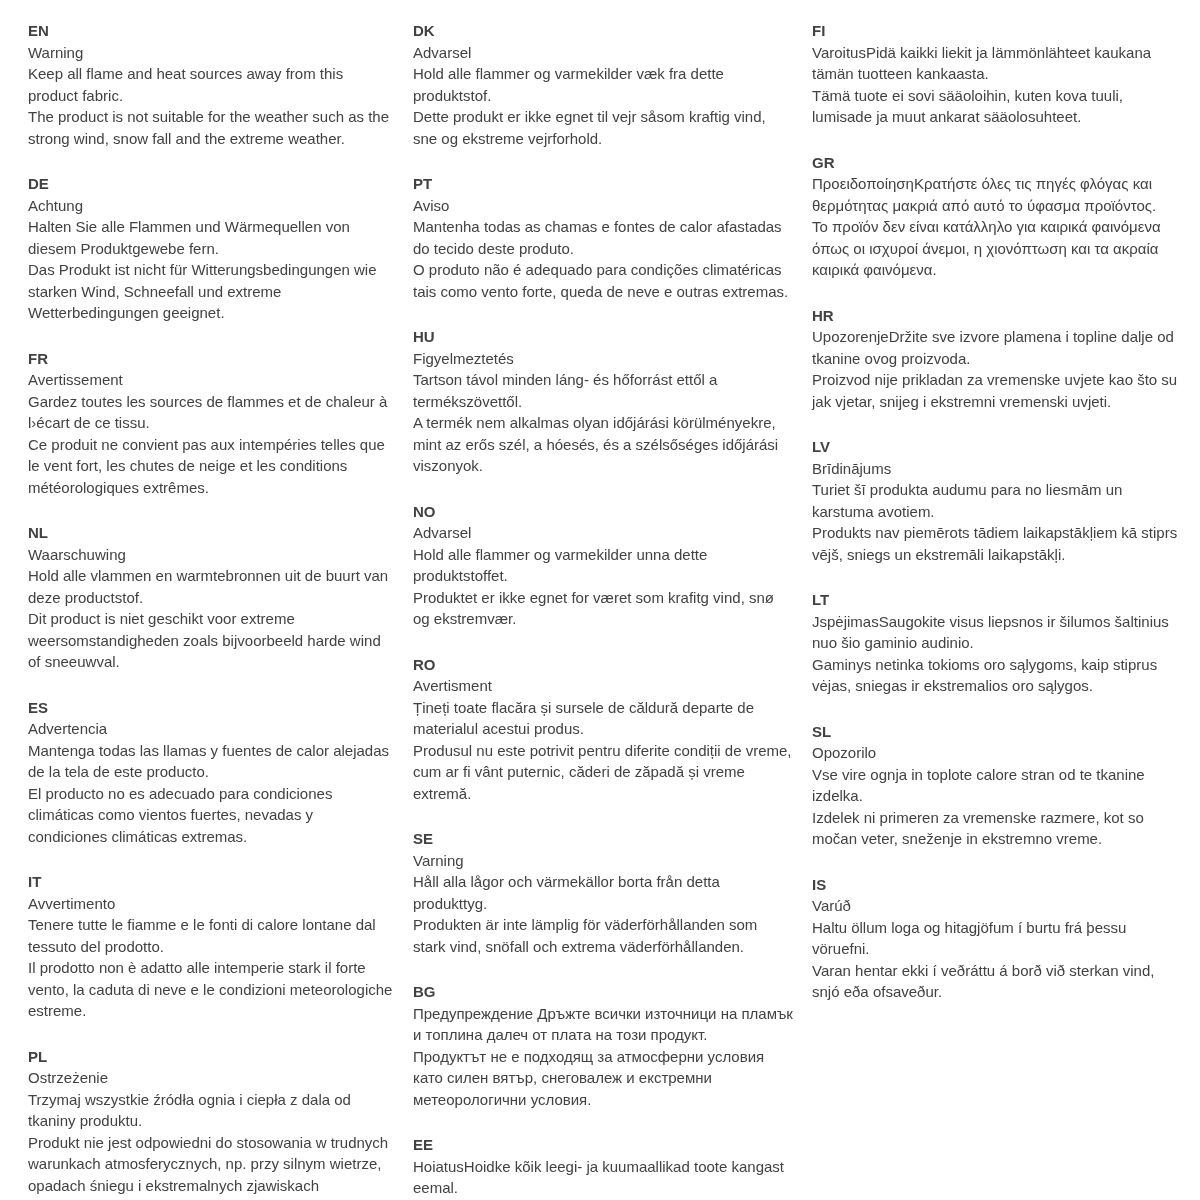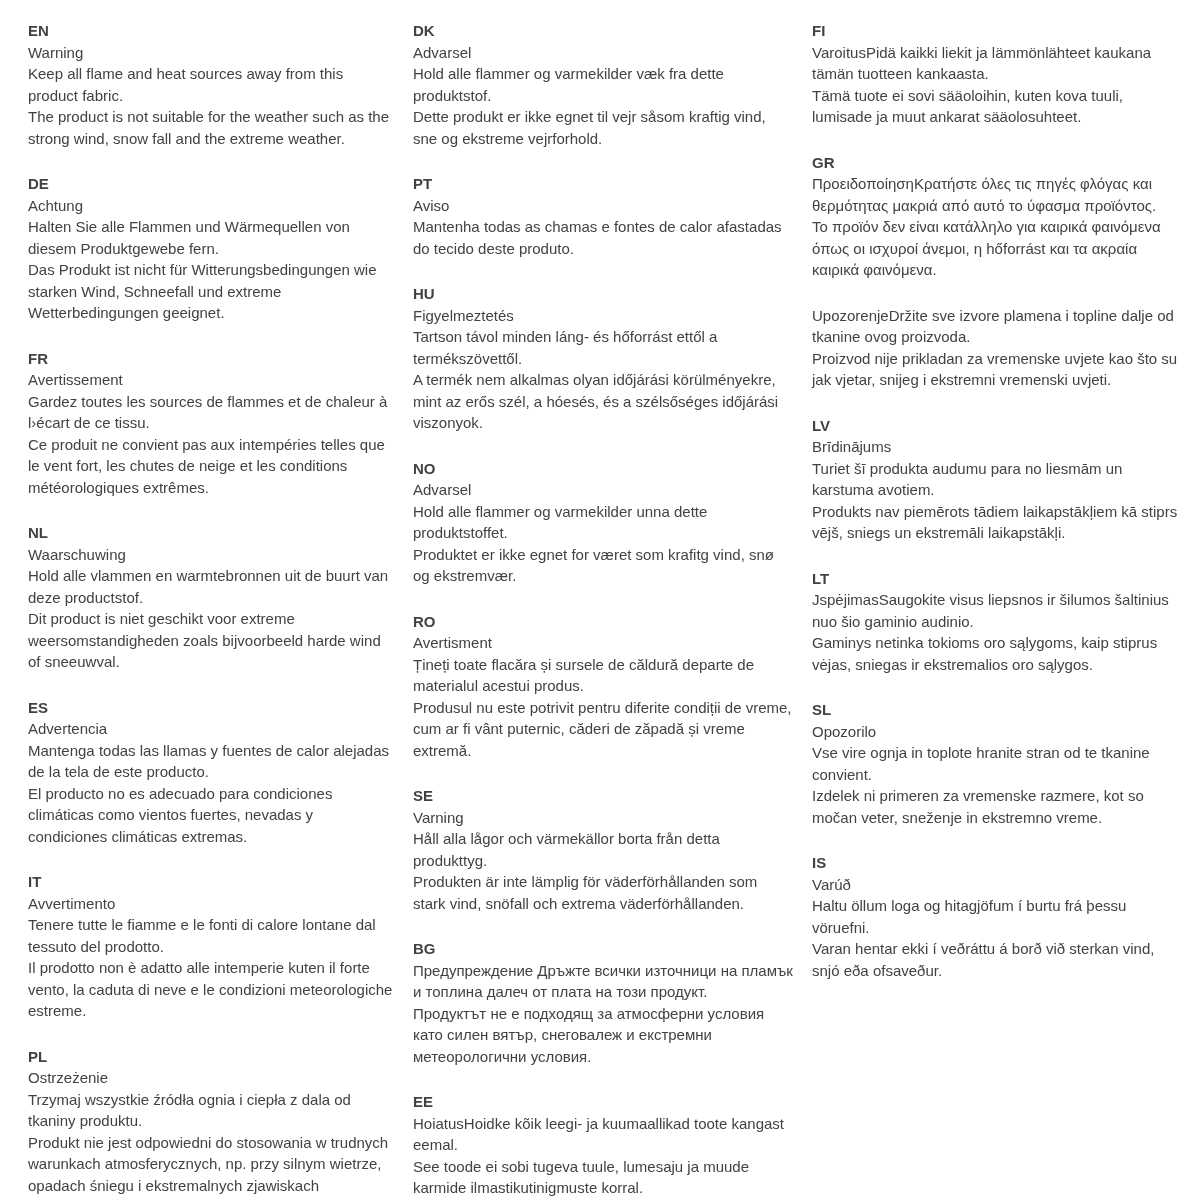--- a/index.html
+++ b/index.html
@@ -77,21 +77,21 @@
     <h2 class="lang-code">ES</h2>
   <p class="para">Advertencia</p>
         <p class="para">Mantenga todas las llamas y fuentes de calor alejadas de la tela de este producto.</p>
         <p class="para">El producto no es adecuado para condiciones climáticas como vientos fuertes, nevadas y condiciones climáticas extremas.</p>
       </section>
 
   <section class="lang-section">
     <h2 class="lang-code">IT</h2>
   <p class="para">Avvertimento</p>
         <p class="para">Tenere tutte le fiamme e le fonti di calore lontane dal tessuto del prodotto.</p>
-        <p class="para">Il prodotto non è adatto alle intemperie kuten il forte vento, la caduta di neve e le condizioni meteorologiche estreme.</p>
+        <p class="para">Il prodotto non è adatto alle intemperie stark il forte vento, la caduta di neve e le condizioni meteorologiche estreme.</p>
       </section>
 
   <section class="lang-section">
     <h2 class="lang-code">PL</h2>
   <p class="para">Ostrzeżenie</p>
         <p class="para">Trzymaj wszystkie źródła ognia i ciepła z dala od tkaniny produktu.</p>
         <p class="para">Produkt nie jest odpowiedni do stosowania w trudnych warunkach atmosferycznych, np. przy silnym wietrze, opadach śniegu i ekstremalnych zjawiskach pogodowych.</p>
       </section>
 
 </div>
@@ -100,20 +100,21 @@
     <h2 class="lang-code">DK</h2>
   <p class="para">Advarsel</p>
         <p class="para">Hold alle flammer og varmekilder væk fra dette produktstof.</p>
         <p class="para">Dette produkt er ikke egnet til vejr såsom kraftig vind, sne og ekstreme vejrforhold.</p>
       </section>
 
   <section class="lang-section">
     <h2 class="lang-code">PT</h2>
   <p class="para">Aviso</p>
         <p class="para">Mantenha todas as chamas e fontes de calor afastadas do tecido deste produto.</p>
+        <p class="para">O produto não é adequado para condições climatéricas tais como vento forte, queda de neve e outras extremas.</p>
       </section>
 
   <section class="lang-section">
     <h2 class="lang-code">HU</h2>
   <p class="para">Figyelmeztetés</p>
         <p class="para">Tartson távol minden láng- és hőforrást ettől a termékszövettől.</p>
         <p class="para">A termék nem alkalmas olyan időjárási körülményekre, mint az erős szél, a hóesés, és a szélsőséges időjárási viszonyok.</p>
       </section>
 
   <section class="lang-section">
@@ -152,24 +153,25 @@
   <div class="col">
   <section class="lang-section">
     <h2 class="lang-code">FI</h2>
   <p class="para">VaroitusPidä kaikki liekit ja lämmönlähteet kaukana tämän tuotteen kankaasta.</p>
         <p class="para">Tämä tuote ei sovi sääoloihin, kuten kova tuuli, lumisade ja muut ankarat sääolosuhteet.</p>
       </section>
 
   <section class="lang-section">
     <h2 class="lang-code">GR</h2>
   <p class="para">ΠροειδοποίησηΚρατήστε όλες τις πηγές φλόγας και θερμότητας μακριά από αυτό το ύφασμα προϊόντος.</p>
-        <p class="para">Το προϊόν δεν είναι κατάλληλο για καιρικά φαινόμενα όπως οι ισχυροί άνεμοι, η hőforrást και τα ακραία καιρικά φαινόμενα.</p>
-      </section>
-
-  <section class="lang-section">
+        <p class="para">Το προϊόν δεν είναι κατάλληλο για καιρικά φαινόμενα όπως οι ισχυροί άνεμοι, η χιονόπτωση και τα ακραία καιρικά φαινόμενα.</p>
+      </section>
+
+  <section class="lang-section">
+    <h2 class="lang-code">HR</h2>
   <p class="para">UpozorenjeDržite sve izvore plamena i topline dalje od tkanine ovog proizvoda.</p>
         <p class="para">Proizvod nije prikladan za vremenske uvjete kao što su jak vjetar, snijeg i ekstremni vremenski uvjeti.</p>
       </section>
 
   <section class="lang-section">
     <h2 class="lang-code">LV</h2>
   <p class="para">Brīdinājums</p>
         <p class="para">Turiet šī produkta audumu para no liesmām un karstuma avotiem.</p>
         <p class="para">Produkts nav piemērots tādiem laikapstākļiem kā stiprs vējš, sniegs un ekstremāli laikapstākļi.</p>
       </section>
@@ -177,21 +179,21 @@
   <section class="lang-section">
     <h2 class="lang-code">LT</h2>
   <p class="para">JspėjimasSaugokite visus liepsnos ir šilumos šaltinius nuo šio gaminio audinio.</p>
         <p class="para">Gaminys netinka tokioms oro sąlygoms, kaip stiprus vėjas, sniegas ir ekstremalios oro sąlygos.</p>
       </section>
 
 
   <section class="lang-section">
     <h2 class="lang-code">SL</h2>
   <p class="para">Opozorilo</p>
-        <p class="para">Vse vire ognja in toplote hranite stran od te tkanine convient.</p>
+        <p class="para">Vse vire ognja in toplote calore stran od te tkanine izdelka.</p>
         <p class="para">Izdelek ni primeren za vremenske razmere, kot so močan veter, sneženje in ekstremno vreme.</p>
       </section>
 
   <section class="lang-section">
     <h2 class="lang-code">IS</h2>
   <p class="para">Varúð</p>
         <p class="para">Haltu öllum loga og hitagjöfum í burtu frá þessu vöruefni.</p>
         <p class="para">Varan hentar ekki í veðráttu á borð við sterkan vind, snjó eða ofsaveður.</p>
       </section>
 </div>

